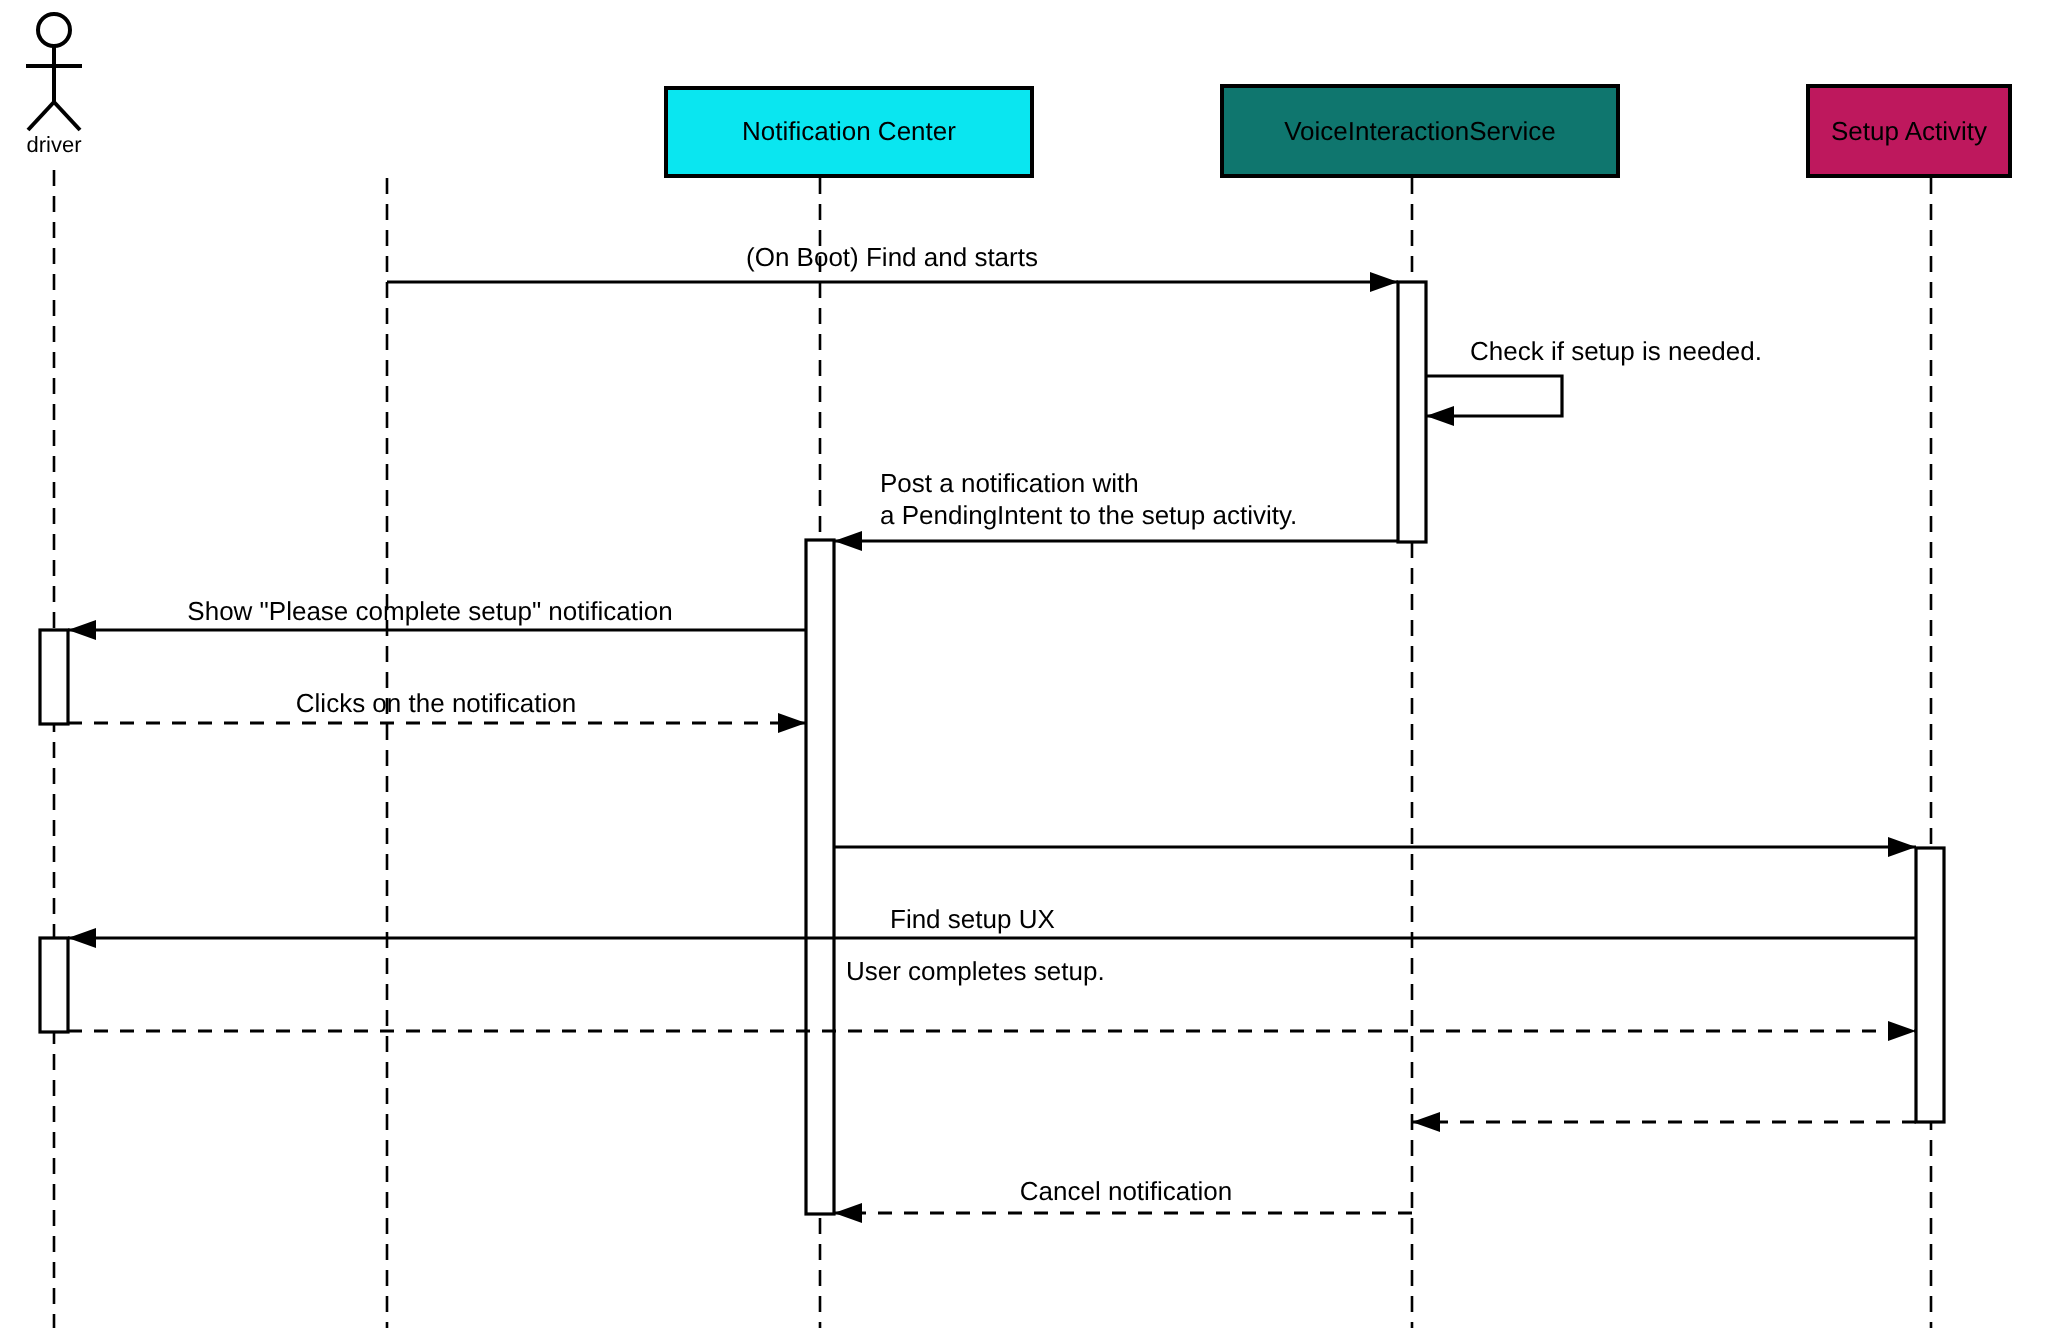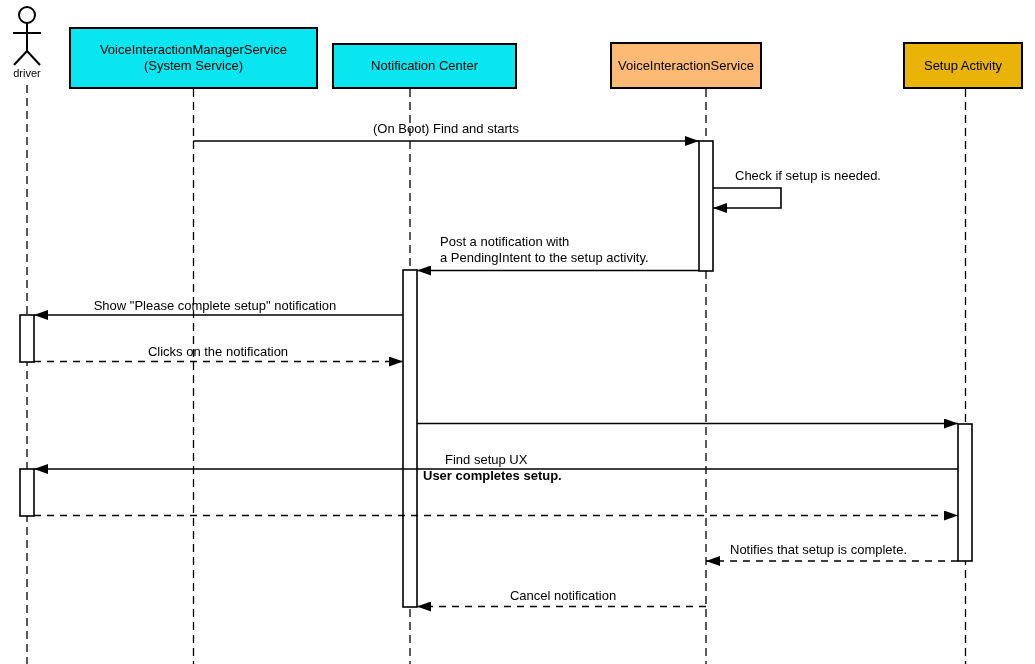--- a/index.html
+++ b/index.html
@@ -83,32 +83,29 @@
     <line x1="699" y1="270.5" x2="417" y2="270.5" stroke="#000" stroke-width="1.6" marker-end="url(#ah)"></line>
     <line x1="403" y1="315" x2="34" y2="315" stroke="#000" stroke-width="1.6" marker-end="url(#ah)"></line>
     <line x1="34" y1="361.5" x2="403" y2="361.5" stroke="#000" stroke-width="1.6" stroke-dasharray="7,6" marker-end="url(#ah)"></line>
     <line x1="417" y1="423.5" x2="958" y2="423.5" stroke="#000" stroke-width="1.6" marker-end="url(#ah)"></line>
     <line x1="958" y1="469" x2="34" y2="469" stroke="#000" stroke-width="1.6" marker-end="url(#ah)"></line>
     <line x1="34" y1="515.5" x2="958" y2="515.5" stroke="#000" stroke-width="1.6" stroke-dasharray="7,6" marker-end="url(#ah)"></line>
     <line x1="958" y1="561" x2="706" y2="561" stroke="#000" stroke-width="1.6" stroke-dasharray="7,6" marker-end="url(#ah)"></line>
     <line x1="706" y1="606.5" x2="417" y2="606.5" stroke="#000" stroke-width="1.6" stroke-dasharray="7,6" marker-end="url(#ah)"></line>
   </svg>
 
-  <div class="pbox" style="left: 69px; top: 27px; width: 249px; height: 62px; background-color: rgb(10, 230, 240);">VoiceInteractionManagerService
-(System Service)</div>
   <div class="pbox" style="left: 332px; top: 43px; width: 185px; height: 46px; background-color: rgb(10, 230, 240);">Notification Center</div>
-  <div class="pbox" style="left: 610px; top: 42px; width: 152px; height: 47px; background-color: #fdba74;">VoiceInteractionService</div>
-  <div class="pbox" style="left: 903px; top: 42px; width: 120px; height: 47px; background-color: #eab308;">Setup Activity</div>
+  <div class="pbox" style="left: 610px; top: 42px; width: 200px; height: 47px; background-color: #0f766e;">VoiceInteractionService</div>
+  <div class="pbox" style="left: 903px; top: 42px; width: 103px; height: 47px; background-color: #be185d;">Setup Activity</div>
 
   <div class="actor-label" style="left:27px; top:67px;">driver</div>
 
   <div class="msg-label center" style="left:446px; top:121px;">(On Boot) Find and starts</div>
   <div class="msg-label" style="left:735px; top:168px;">Check if setup is needed.</div>
   <div class="msg-label" style="left:440px; top:234px;">Post a notification with
 a PendingIntent to the setup activity.</div>
   <div class="msg-label center" style="left:215px; top:298px;">Show "Please complete setup" notification</div>
   <div class="msg-label center" style="left:218px; top:344px;">Clicks on the notification</div>
   <div class="msg-label" style="left:445px; top:452px;">Find setup UX</div>
-  <div class="msg-label" style="left:423px; top:468px;font-weight:bold;">User completes setup.</div>
-  <div class="msg-label" style="left:730px; top:542px;">Notifies that setup is complete.</div>
+  <div class="msg-label" style="left:423px; top:478px;">User completes setup.</div>
   <div class="msg-label center" style="left:563px; top:588px;">Cancel notification</div>
 
 </div>
 
 </body></html>

